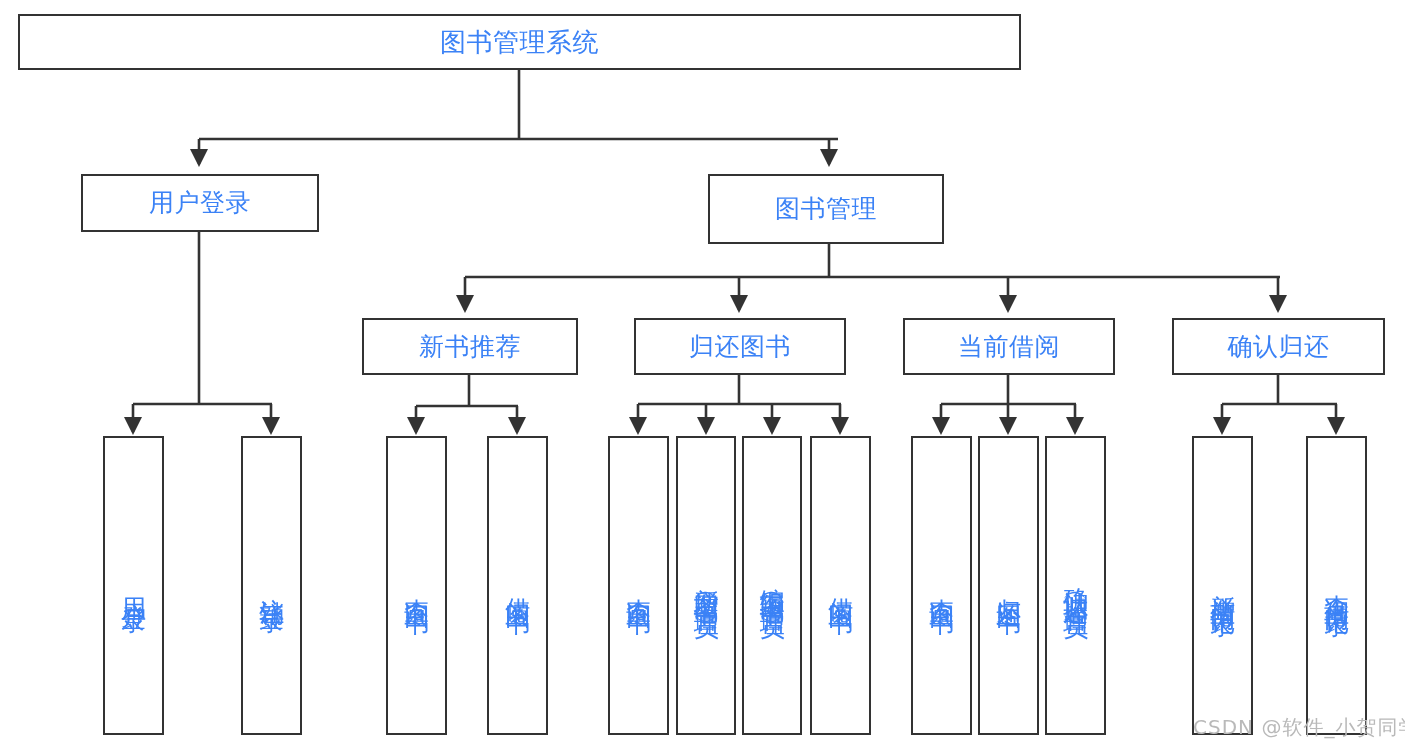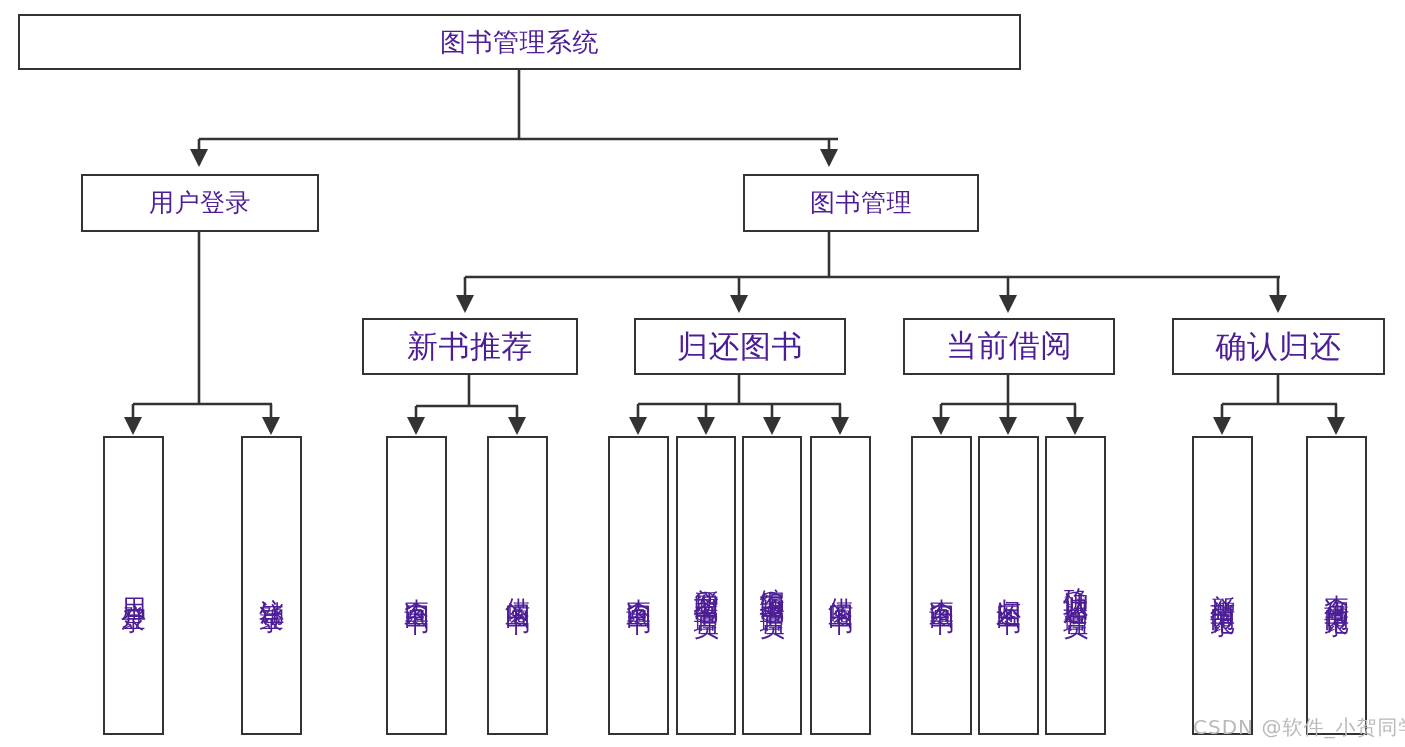--- a/index.html
+++ b/index.html
@@ -26,21 +26,21 @@
     pointer-events: none;
   }
   .node {
     position: absolute;
     box-sizing: border-box;
     background: #ffffff;
     border: 2.6px solid #333333;
     display: flex;
     align-items: center;
     justify-content: center;
-    color: #4c1d95;
+    color: #3b82f6;
     z-index: 2;
   }
   .node-label {
     display: block;
     text-align: center;
     line-height: 1.18;
     letter-spacing: 0.5px;
     white-space: nowrap;
   }
   .horiz .node-label {
@@ -48,21 +48,21 @@
     font-size: 25px;
   }
   .vert .node-label {
     writing-mode: vertical-rl;
     text-orientation: upright;
     font-size: 25px;
     letter-spacing: 4px;
   }
   .lvl0 .node-label { font-size: 26px; }
   .lvl1 .node-label { font-size: 25px; }
-  .lvl2 .node-label { font-size: 31px; }
+  .lvl2 .node-label { font-size: 25px; }
   .watermark {
     position: absolute;
     color: #b9b9b9;
     font-size: 20px;
     letter-spacing: 1px;
     white-space: nowrap;
     z-index: 5;
     font-family: "DejaVu Sans", "Liberation Sans", sans-serif;
   }
 </style>
@@ -123,21 +123,21 @@
   </svg>
 
   <div class="node horiz lvl0" style="left:18px; top:14px; width:1003px; height:56px;">
     <span class="node-label">图书管理系统</span>
   </div>
 
   <div class="node horiz lvl1" style="left:81px; top:174px; width:238px; height:58px;">
     <span class="node-label">用户登录</span>
   </div>
 
-  <div class="node horiz lvl1" style="left:743px; top:174px; width:236px; height:58px;">
+  <div class="node horiz lvl1" style="left:708px; top:174px; width:236px; height:70px;">
     <span class="node-label">图书管理</span>
   </div>
 
   <div class="node horiz lvl2" style="left:362px; top:318px; width:216px; height:57px;">
     <span class="node-label">新书推荐</span>
   </div>
 
   <div class="node horiz lvl2" style="left:634px; top:318px; width:212px; height:57px;">
     <span class="node-label">归还图书</span>
   </div>

